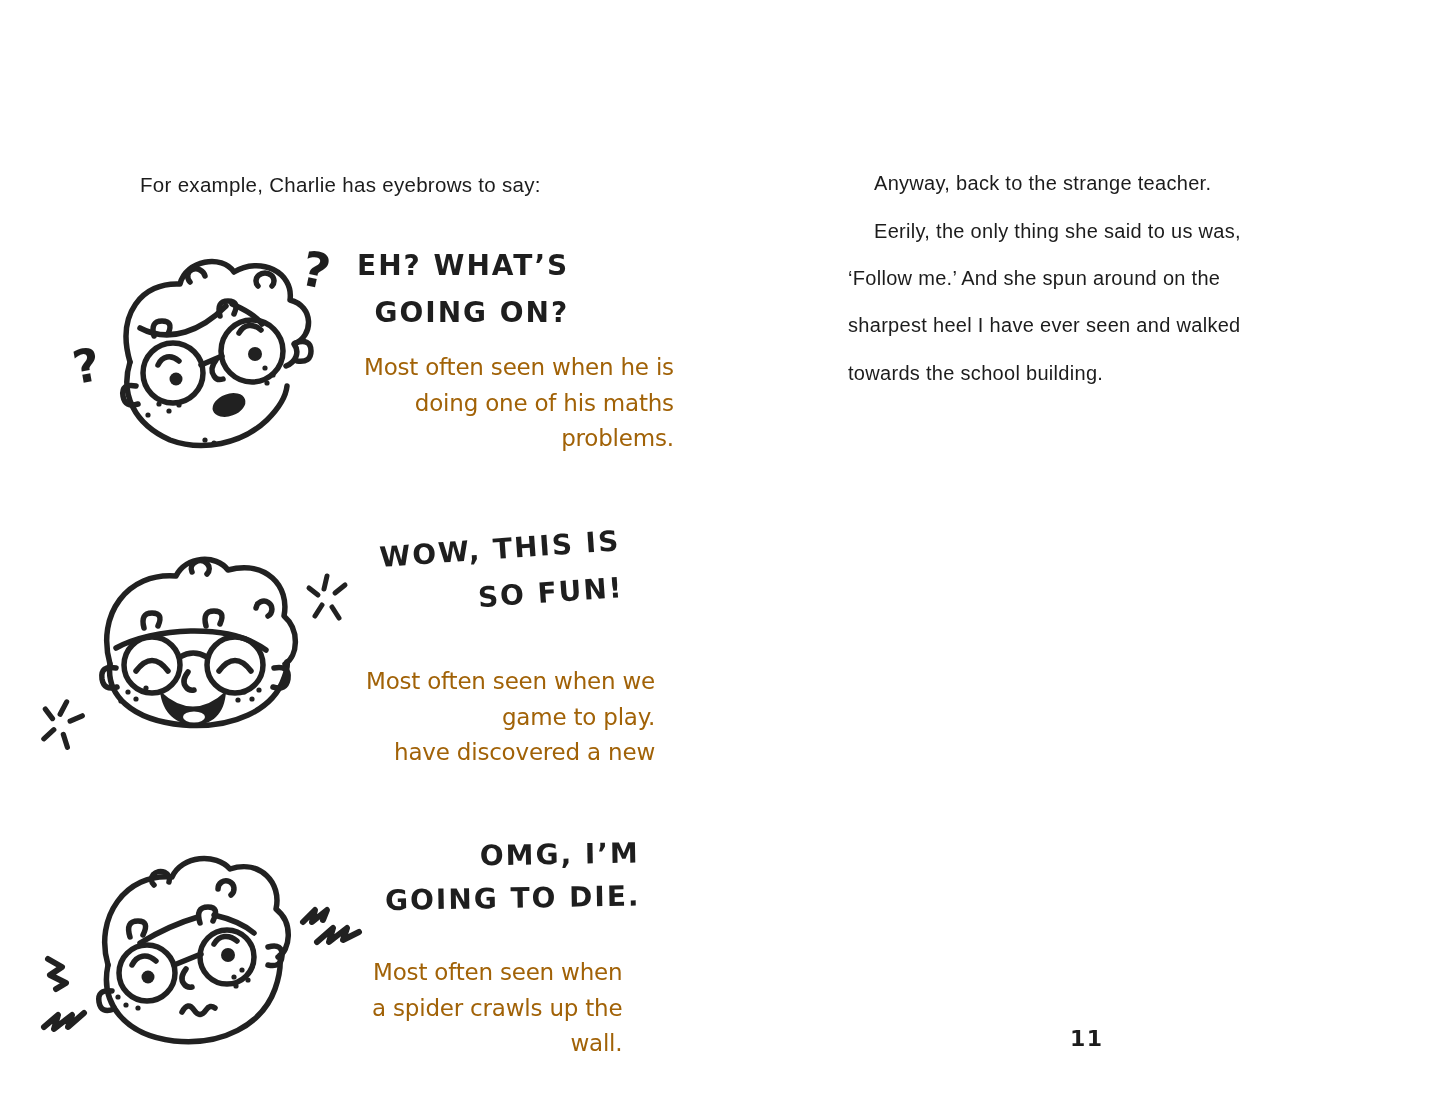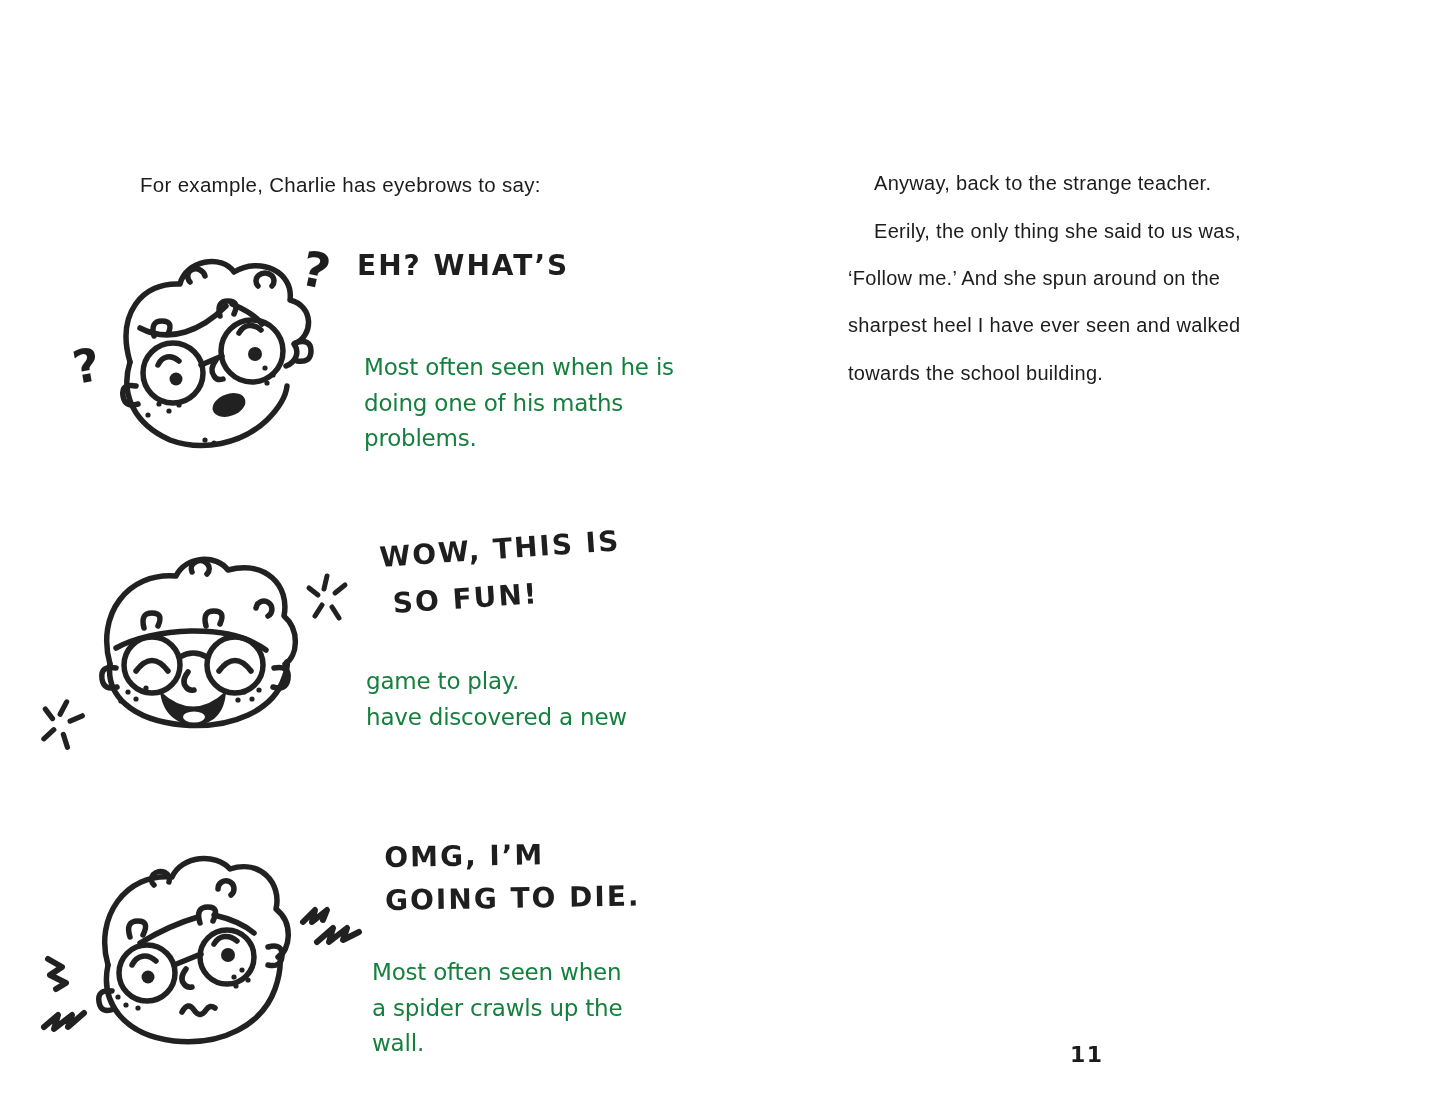--- a/index.html
+++ b/index.html
@@ -1,30 +1,30 @@
 <!DOCTYPE html>
 <html><head>
 <meta charset="utf-8">
 <style>
   html,body{margin:0;padding:0;background:#fff;}
   .spread{position:relative;width:1445px;height:1109px;background:#ffffff;overflow:hidden;
-          font-family:"Liberation Sans",sans-serif;color:#1c1c1c;}
+          font-family:"Liberation Sans",sans-serif;color:#1c1c1c;text-align:right;}
   .abs{position:absolute;}
   .intro{font-size:20.5px;letter-spacing:0.3px;white-space:nowrap;}
   .story-line{position:absolute;left:848px;font-size:20px;letter-spacing:0.3px;white-space:nowrap;}
   .indent{padding-left:26px;}
   .shout{font-family:"DejaVu Sans",sans-serif;font-weight:700;font-size:28px;letter-spacing:2px;
          line-height:47px;white-space:nowrap;color:#1e1e1e;}
   .shout.tight{line-height:43px;}
   .tilt{transform:rotate(-4deg);transform-origin:left top;}
   .tilt1{transform:rotate(-1deg);transform-origin:left top;}
   .caption{font-family:"DejaVu Sans",sans-serif;font-size:23px;line-height:35.5px;
-           letter-spacing:-0.2px;white-space:nowrap;color:#15803d;}
+           letter-spacing:-0.2px;white-space:nowrap;color:#a16207;}
   .qmark{font-family:"DejaVu Sans",sans-serif;font-weight:700;font-size:46px;line-height:1;color:#1e1e1e;}
-  .pagenum{font-family:"DejaVu Sans",sans-serif;font-weight:700;font-size:22px;letter-spacing:1.5px;margin-top:16px;}
+  .pagenum{font-family:"DejaVu Sans",sans-serif;font-weight:700;font-size:22px;letter-spacing:1.5px;}
   svg{display:block;}
   .ink-stroke{fill:none;stroke:#212121;stroke-width:5.5;stroke-linecap:round;stroke-linejoin:round;}
   .ink-fill{fill:#212121;stroke:none;}
   .deco-stroke{fill:none;stroke:#212121;stroke-width:5;stroke-linecap:round;stroke-linejoin:round;}
 </style>
 </head>
 <body>
 
 <div class="spread">
 
@@ -66,20 +66,21 @@
           <circle cx="143" cy="196" r="2.6"></circle>
             <circle cx="152" cy="199" r="2.6"></circle>
         </g>
       </svg>
     </div>
     <div class="abs qmark" style="left:302px;top:246px;transform:rotate(12deg);font-size:48px;">?</div>
     <div class="abs qmark" style="left:73px;top:343px;transform:rotate(-10deg);">?</div>
 
     <div class="abs shout" style="left:357px;top:242px;">
       <div>EH? WHAT’S</div>
+      <div>GOING ON?</div>
     </div>
     <div class="abs caption" style="left:364px;top:350px;">
       <div>Most often seen when he is</div>
       <div>doing one of his maths</div>
       <div>problems.</div>
     </div>
 
     <div class="abs" style="left:88px;top:552px;">
       <svg width="215" height="185" viewBox="0 0 215 185">
         <g class="ink-stroke">
@@ -134,20 +135,21 @@
             <path d="M34,46 L27,35"></path>
         </g>
       </svg>
     </div>
 
     <div class="abs shout tilt" style="left:378px;top:534px;">
       <div>WOW, THIS IS</div>
       <div style="padding-left:10px;">SO FUN!</div>
     </div>
     <div class="abs caption" style="left:366px;top:664px;">
+      <div>Most often seen when we</div>
       <div>game to play.</div>
       <div>have discovered a new</div>
     </div>
 
     <div class="abs" style="left:88px;top:845px;">
       <svg width="205" height="205" viewBox="0 0 205 205">
         <g class="ink-stroke">
           <path d="M20,120 C12,158 36,190 86,196 C134,201 174,180 187,144 C191,133 193,121 192,110"></path>
           <path d="M20,120 C6,72 38,28 84,32 C94,10 128,8 142,24 C172,14 194,38 188,64 C206,78 202,106 190,112"></path>
           <path d="M66,40 a9,8 0 1 1 15,-3"></path>

